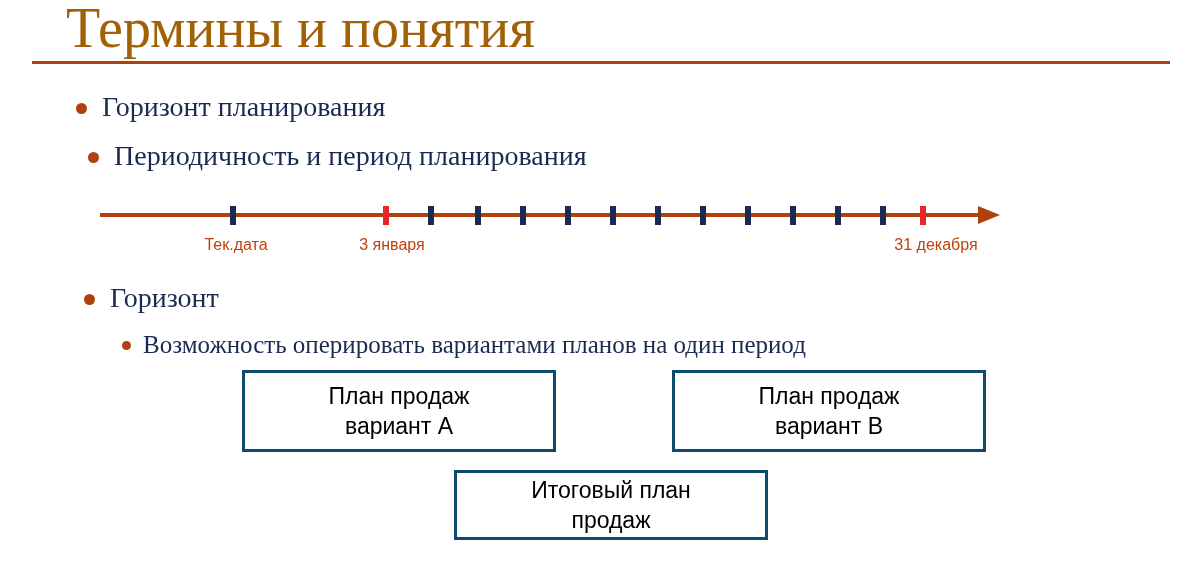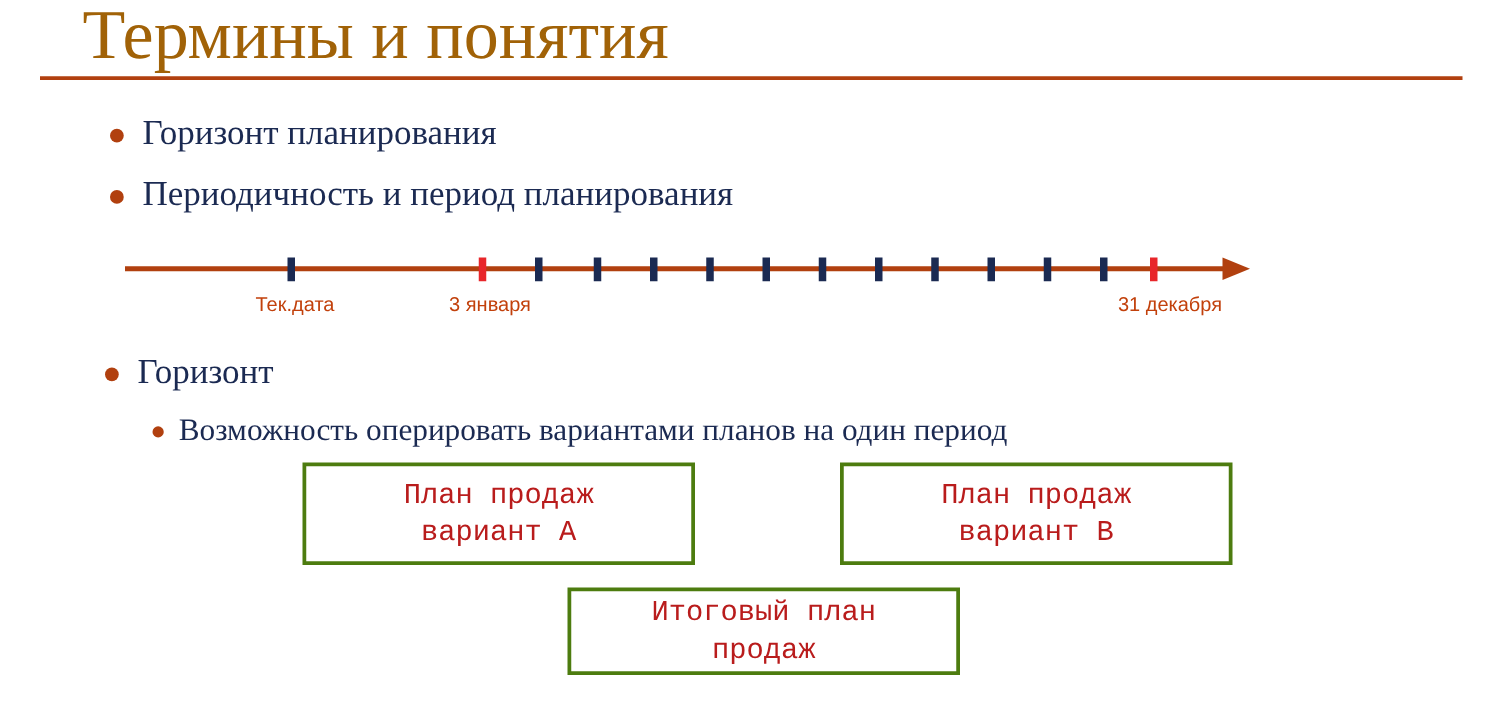--- a/index.html
+++ b/index.html
@@ -67,21 +67,21 @@
     font-size: 28px;
     line-height: 34px;
     color: #1b2a52;
     white-space: nowrap;
   }
   .bullet-text.sub {
     font-size: 25px;
     line-height: 30px;
   }
 
-  #b1 { left: 88px; top: 90px; }
+  #b1 { left: 76px; top: 90px; }
   #b2 { left: 88px; top: 139px; }
   #b3 { left: 84px; top: 281px; }
   #b4 { left: 122px; top: 330px; }
 
   
   .timeline {
     position: absolute;
     left: 100px;
     top: 200px;
     width: 910px;
@@ -121,31 +121,30 @@
     font-size: 16px;
     line-height: 20px;
     color: #c2410c;
     white-space: nowrap;
     transform: translateX(-50%);
   }
 
   
   .box {
     position: absolute;
-    border: 3px solid #4d7c0f;
+    border: 3px solid #0c4a6e;
     background: #ffffff;
     display: flex;
     align-items: center;
     justify-content: center;
     text-align: center;
     font-size: 23px;
     line-height: 30px;
-    color: #b91c1c;
+    color: #000000;
     box-sizing: border-box;
-    font-family: Liberation Mono, monospace;
   }
   #box-a { left: 242px; top: 370px; width: 314px; height: 82px; }
   #box-b { left: 672px; top: 370px; width: 314px; height: 82px; }
   #box-final { left: 454px; top: 470px; width: 314px; height: 70px; }
 </style>
 </head>
 <body>
 
 <div class="slide">
 

